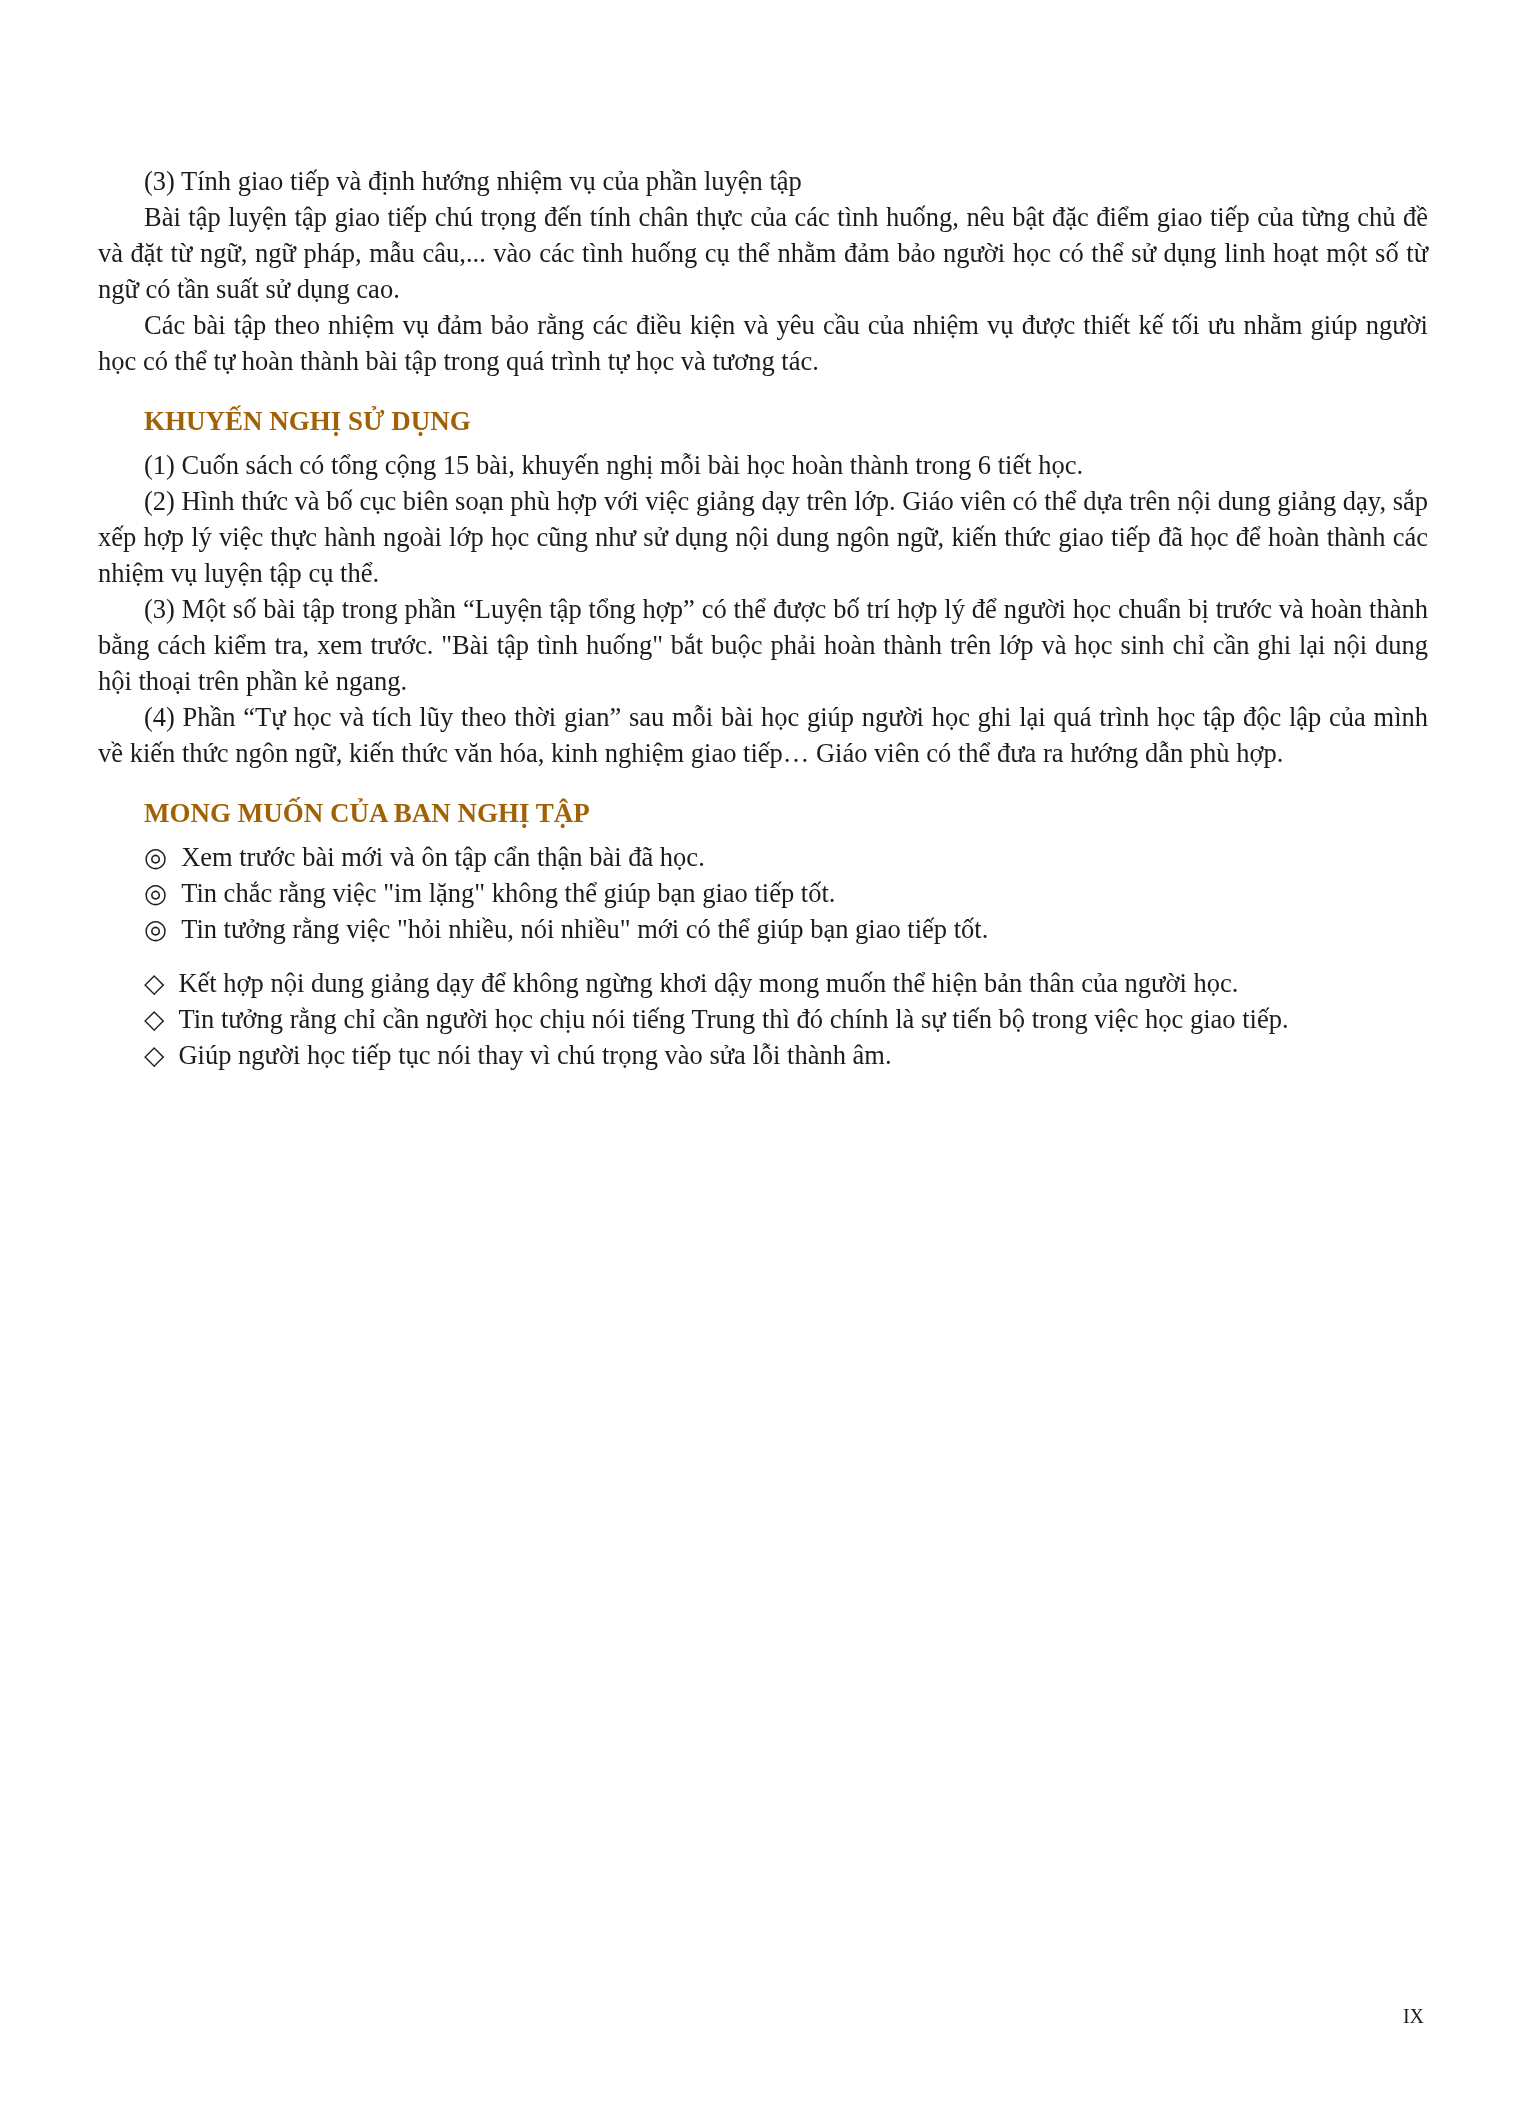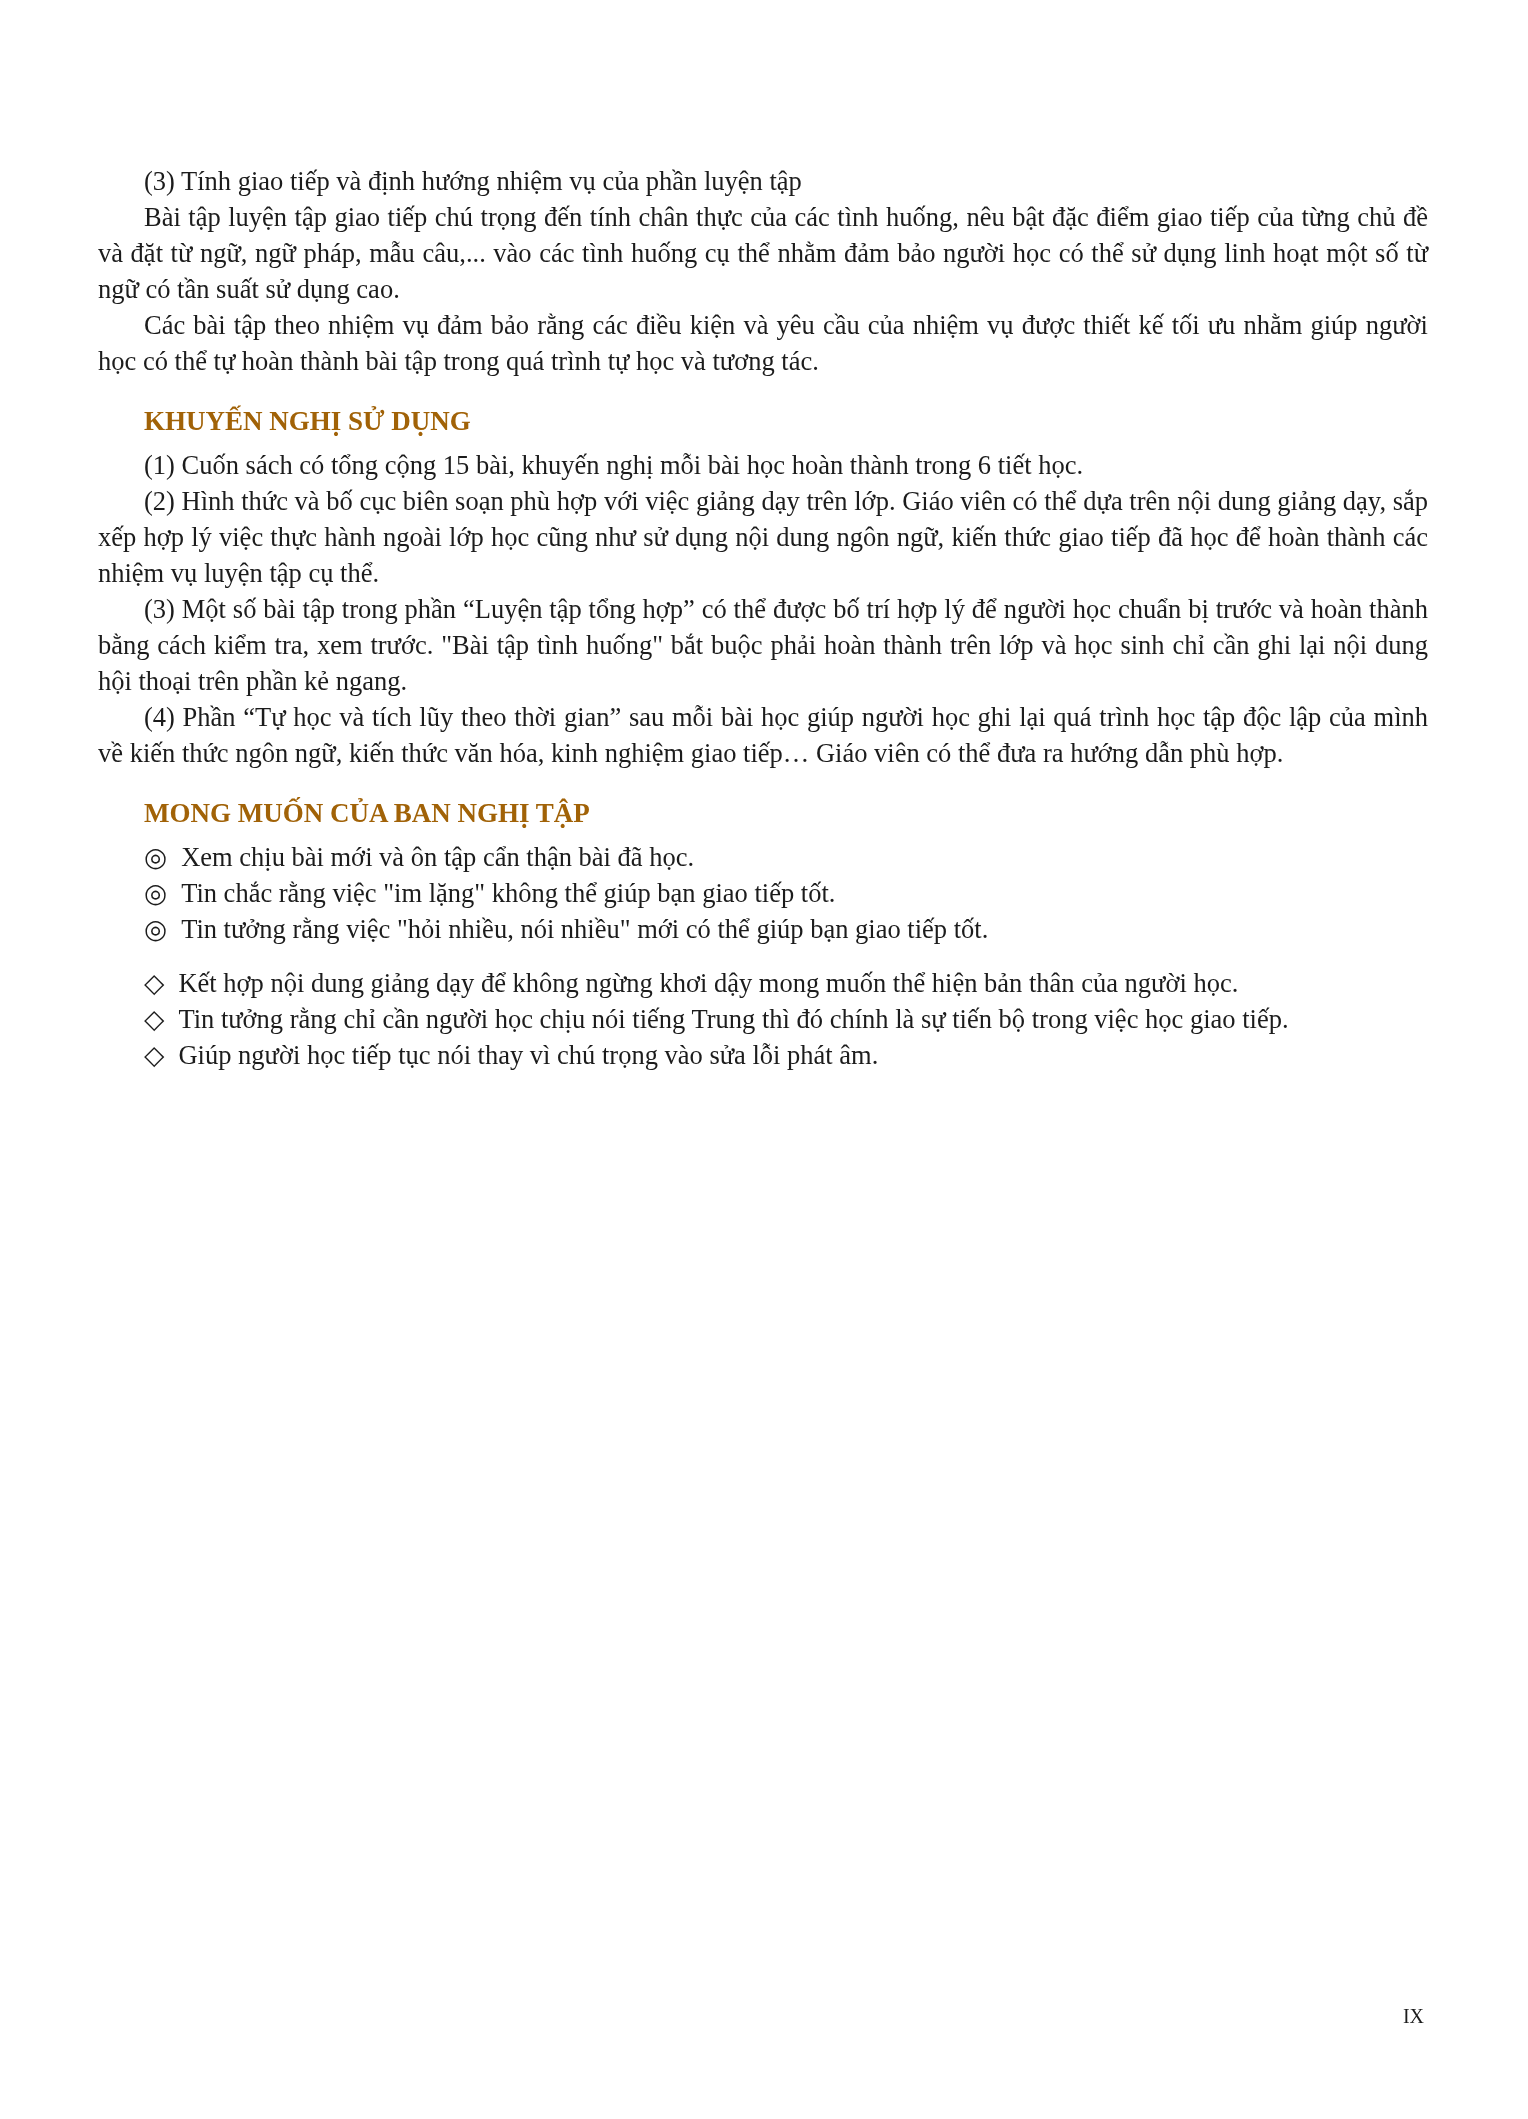--- a/index.html
+++ b/index.html
@@ -74,28 +74,28 @@
     <h2 class="section-heading">KHUYẾN NGHỊ SỬ DỤNG</h2>
 
     <p class="para">(1) Cuốn sách có tổng cộng 15 bài, khuyến nghị mỗi bài học hoàn thành trong 6 tiết học.</p>
     <p class="para">(2) Hình thức và bố cục biên soạn phù hợp với việc giảng dạy trên lớp. Giáo viên có thể dựa trên nội dung giảng dạy, sắp xếp hợp lý việc thực hành ngoài lớp học cũng như sử dụng nội dung ngôn ngữ, kiến thức giao tiếp đã học để hoàn thành các nhiệm vụ luyện tập cụ thể.</p>
     <p class="para">(3) Một số bài tập trong phần “Luyện tập tổng hợp” có thể được bố trí hợp lý để người học chuẩn bị trước và hoàn thành bằng cách kiểm tra, xem trước. "Bài tập tình huống" bắt buộc phải hoàn thành trên lớp và học sinh chỉ cần ghi lại nội dung hội thoại trên phần kẻ ngang.</p>
     <p class="para">(4) Phần “Tự học và tích lũy theo thời gian” sau mỗi bài học giúp người học ghi lại quá trình học tập độc lập của mình về kiến thức ngôn ngữ, kiến thức văn hóa, kinh nghiệm giao tiếp… Giáo viên có thể đưa ra hướng dẫn phù hợp.</p>
 
     <h2 class="section-heading">MONG MUỐN CỦA BAN NGHỊ TẬP</h2>
 
     <div class="circle-block">
-      <p class="para"><span class="marker">◎</span><span>Xem chịu bài mới và ôn tập cẩn thận bài đã học.</span></p>
+      <p class="para"><span class="marker">◎</span><span>Xem trước bài mới và ôn tập cẩn thận bài đã học.</span></p>
       <p class="para"><span class="marker">◎</span><span>Tin chắc rằng việc "im lặng" không thể giúp bạn giao tiếp tốt.</span></p>
       <p class="para"><span class="marker">◎</span><span>Tin tưởng rằng việc "hỏi nhiều, nói nhiều" mới có thể giúp bạn giao tiếp tốt.</span></p>
     </div>
 
     <div class="diamond-block">
       <p class="para"><span class="marker">◇</span><span>Kết hợp nội dung giảng dạy để không ngừng khơi dậy mong muốn thể hiện bản thân của người học.</span></p>
       <p class="para"><span class="marker">◇</span><span>Tin tưởng rằng chỉ cần người học chịu nói tiếng Trung thì đó chính là sự tiến bộ trong việc học giao tiếp.</span></p>
-      <p class="para"><span class="marker">◇</span><span>Giúp người học tiếp tục nói thay vì chú trọng vào sửa lỗi phát âm.</span></p>
+      <p class="para"><span class="marker">◇</span><span>Giúp người học tiếp tục nói thay vì chú trọng vào sửa lỗi thành âm.</span></p>
     </div>
 
 
   </main>
 
   <div class="page-number">IX</div>
 </div>
 
 </body></html>

